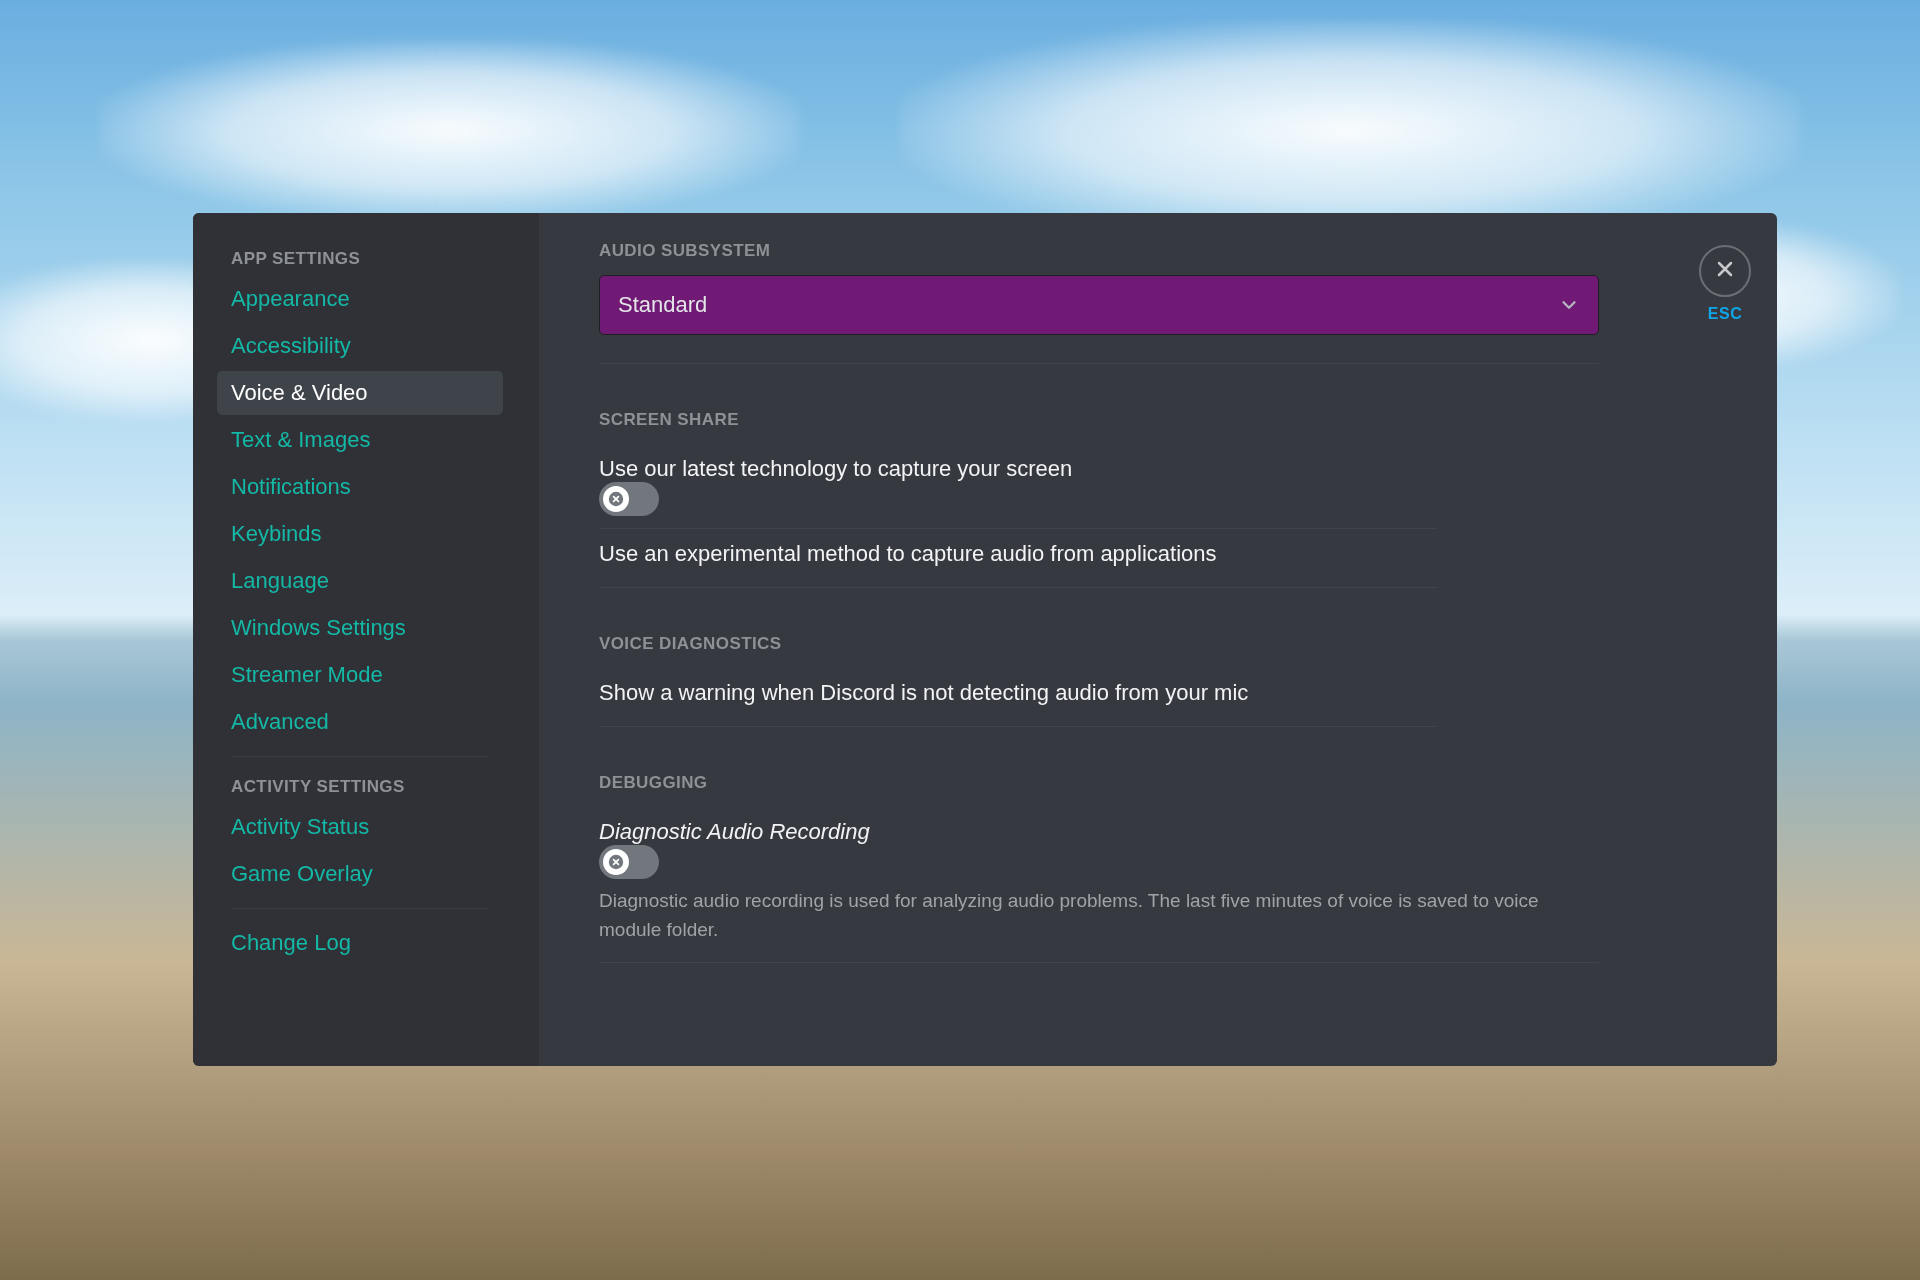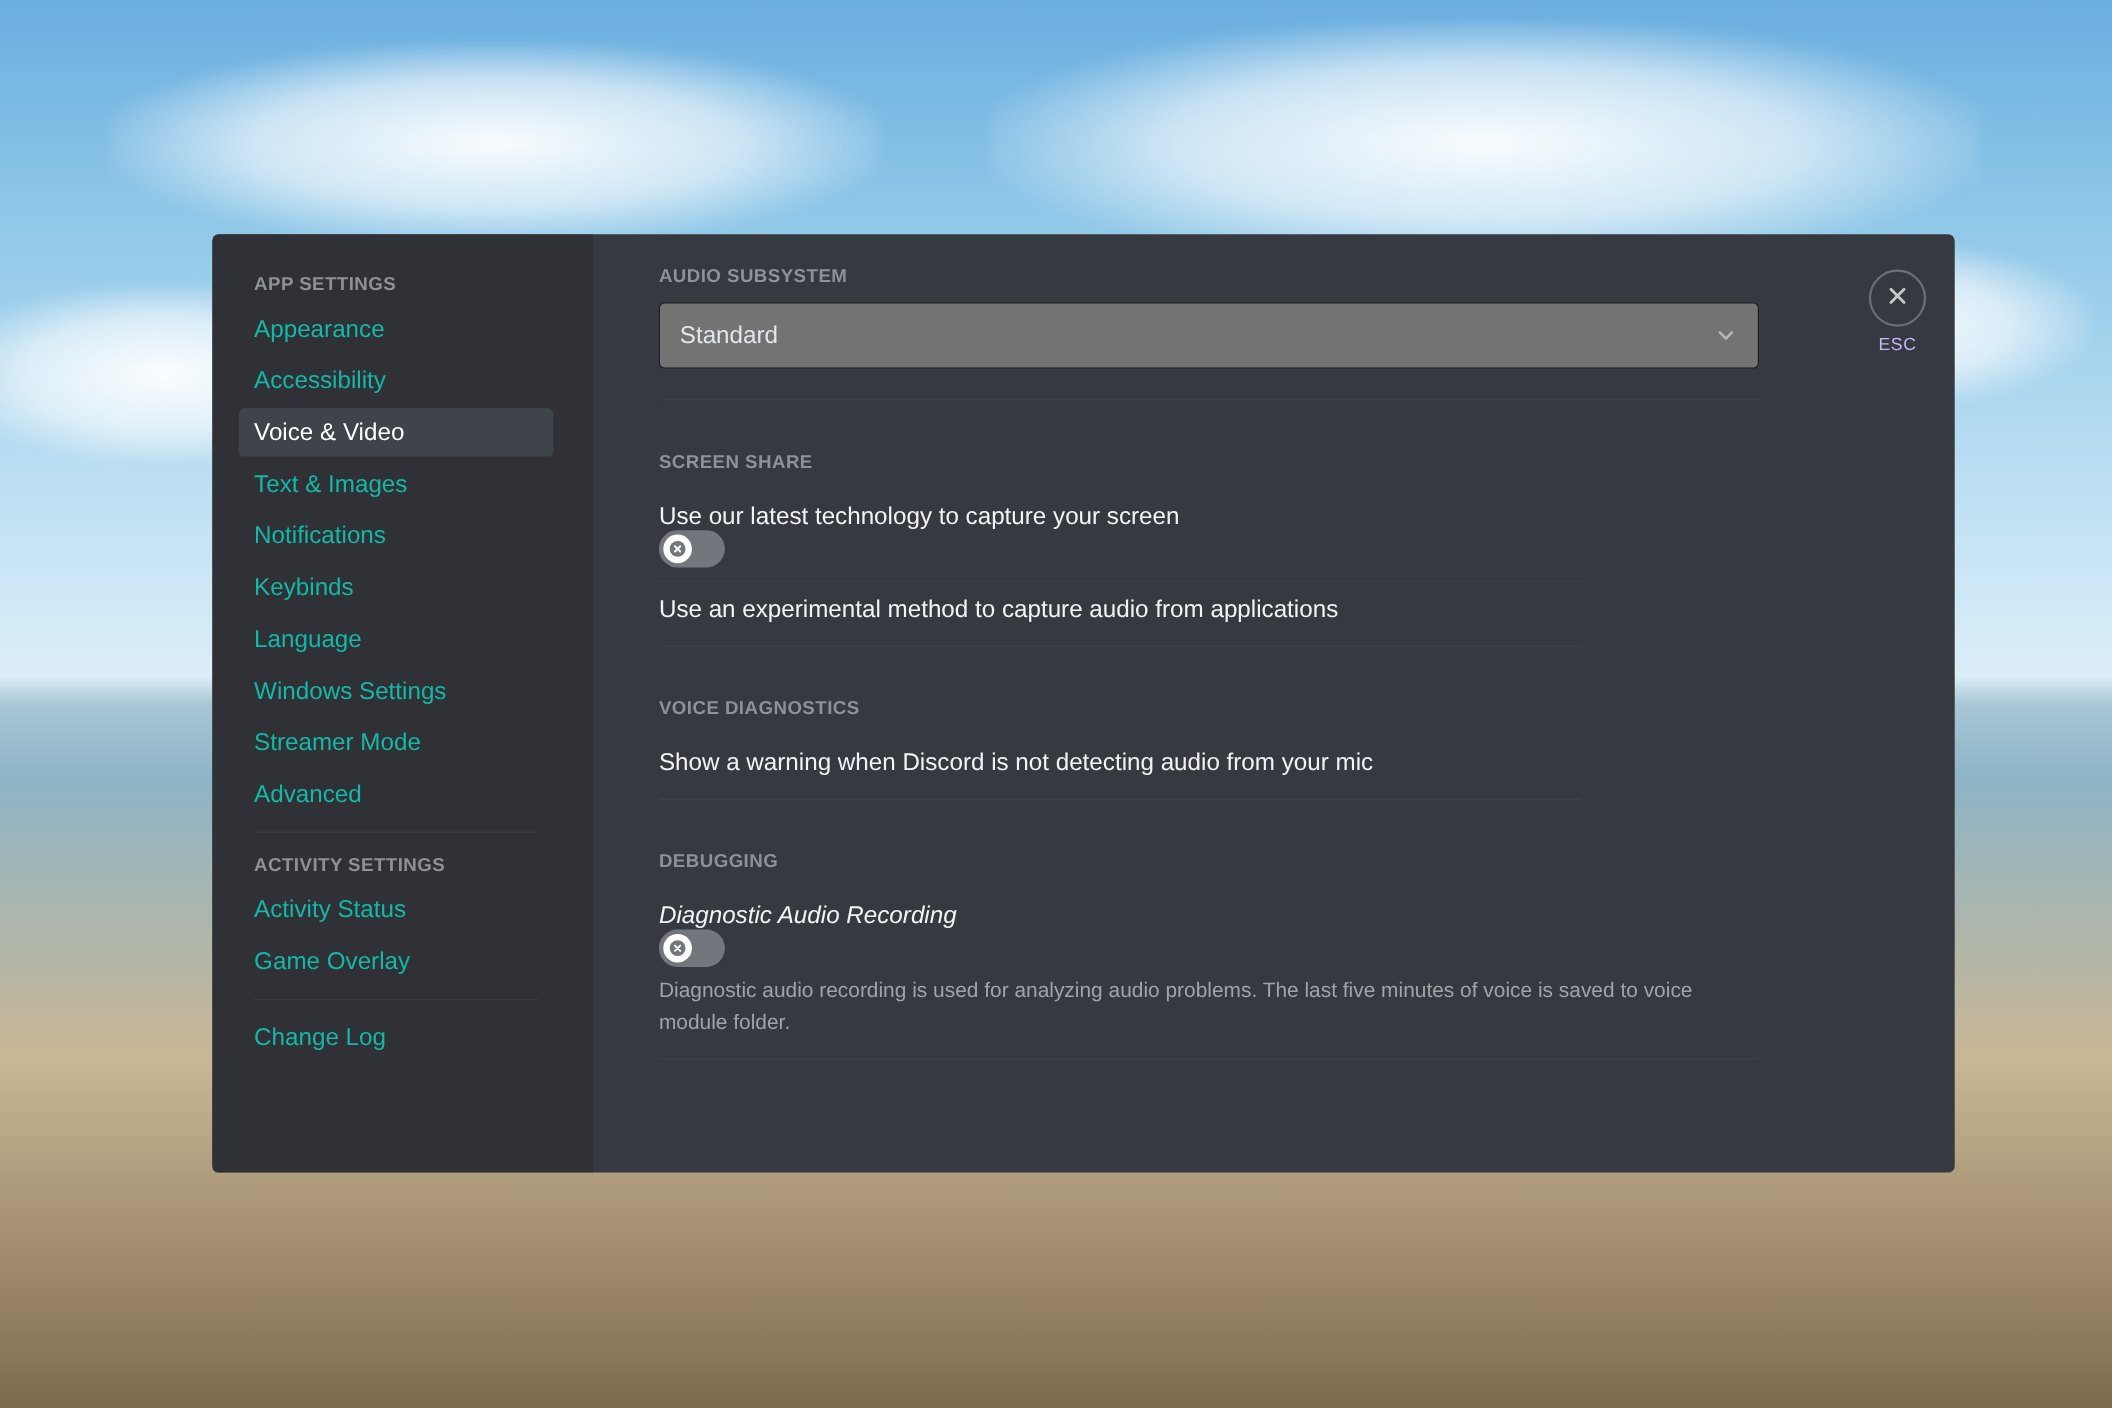--- a/index.html
+++ b/index.html
@@ -84,21 +84,21 @@
     font-size: 17px;
     font-weight: 700;
     letter-spacing: 0.4px;
     text-transform: uppercase;
     margin-bottom: 14px;
   }
 
   .select {
     width: 100%;
     height: 60px;
-    background: #737373;
+    background: #701a75;
     border: 1px solid #1e1f22;
     border-radius: 5px;
     display: flex;
     align-items: center;
     padding: 0 18px;
     color: #e3e5e8;
     font-size: 22px;
     cursor: pointer;
     position: relative;
   }
@@ -166,23 +166,23 @@
   .close-btn {
     width: 52px; height: 52px;
     border: 2.5px solid #6b6e74;
     border-radius: 50%;
     display: flex; align-items: center; justify-content: center;
     margin: 0 auto;
     cursor: pointer;
   }
   .close-btn svg { width: 24px; height: 24px; }
   .esc-label {
-    color: #c4b5fd;
+    color: #0ea5e9;
     font-size: 16px;
-    font-weight: 400;
+    font-weight: 700;
     margin-top: 8px;
     letter-spacing: 0.5px;
   }
 </style>
 </head>
 <body>
 
 <div class="wallpaper">
   <div class="cloud" style="left:100px; top:40px; width:700px; height:180px;"></div>
   <div class="cloud" style="left:900px; top:20px; width:900px; height:220px;"></div>

